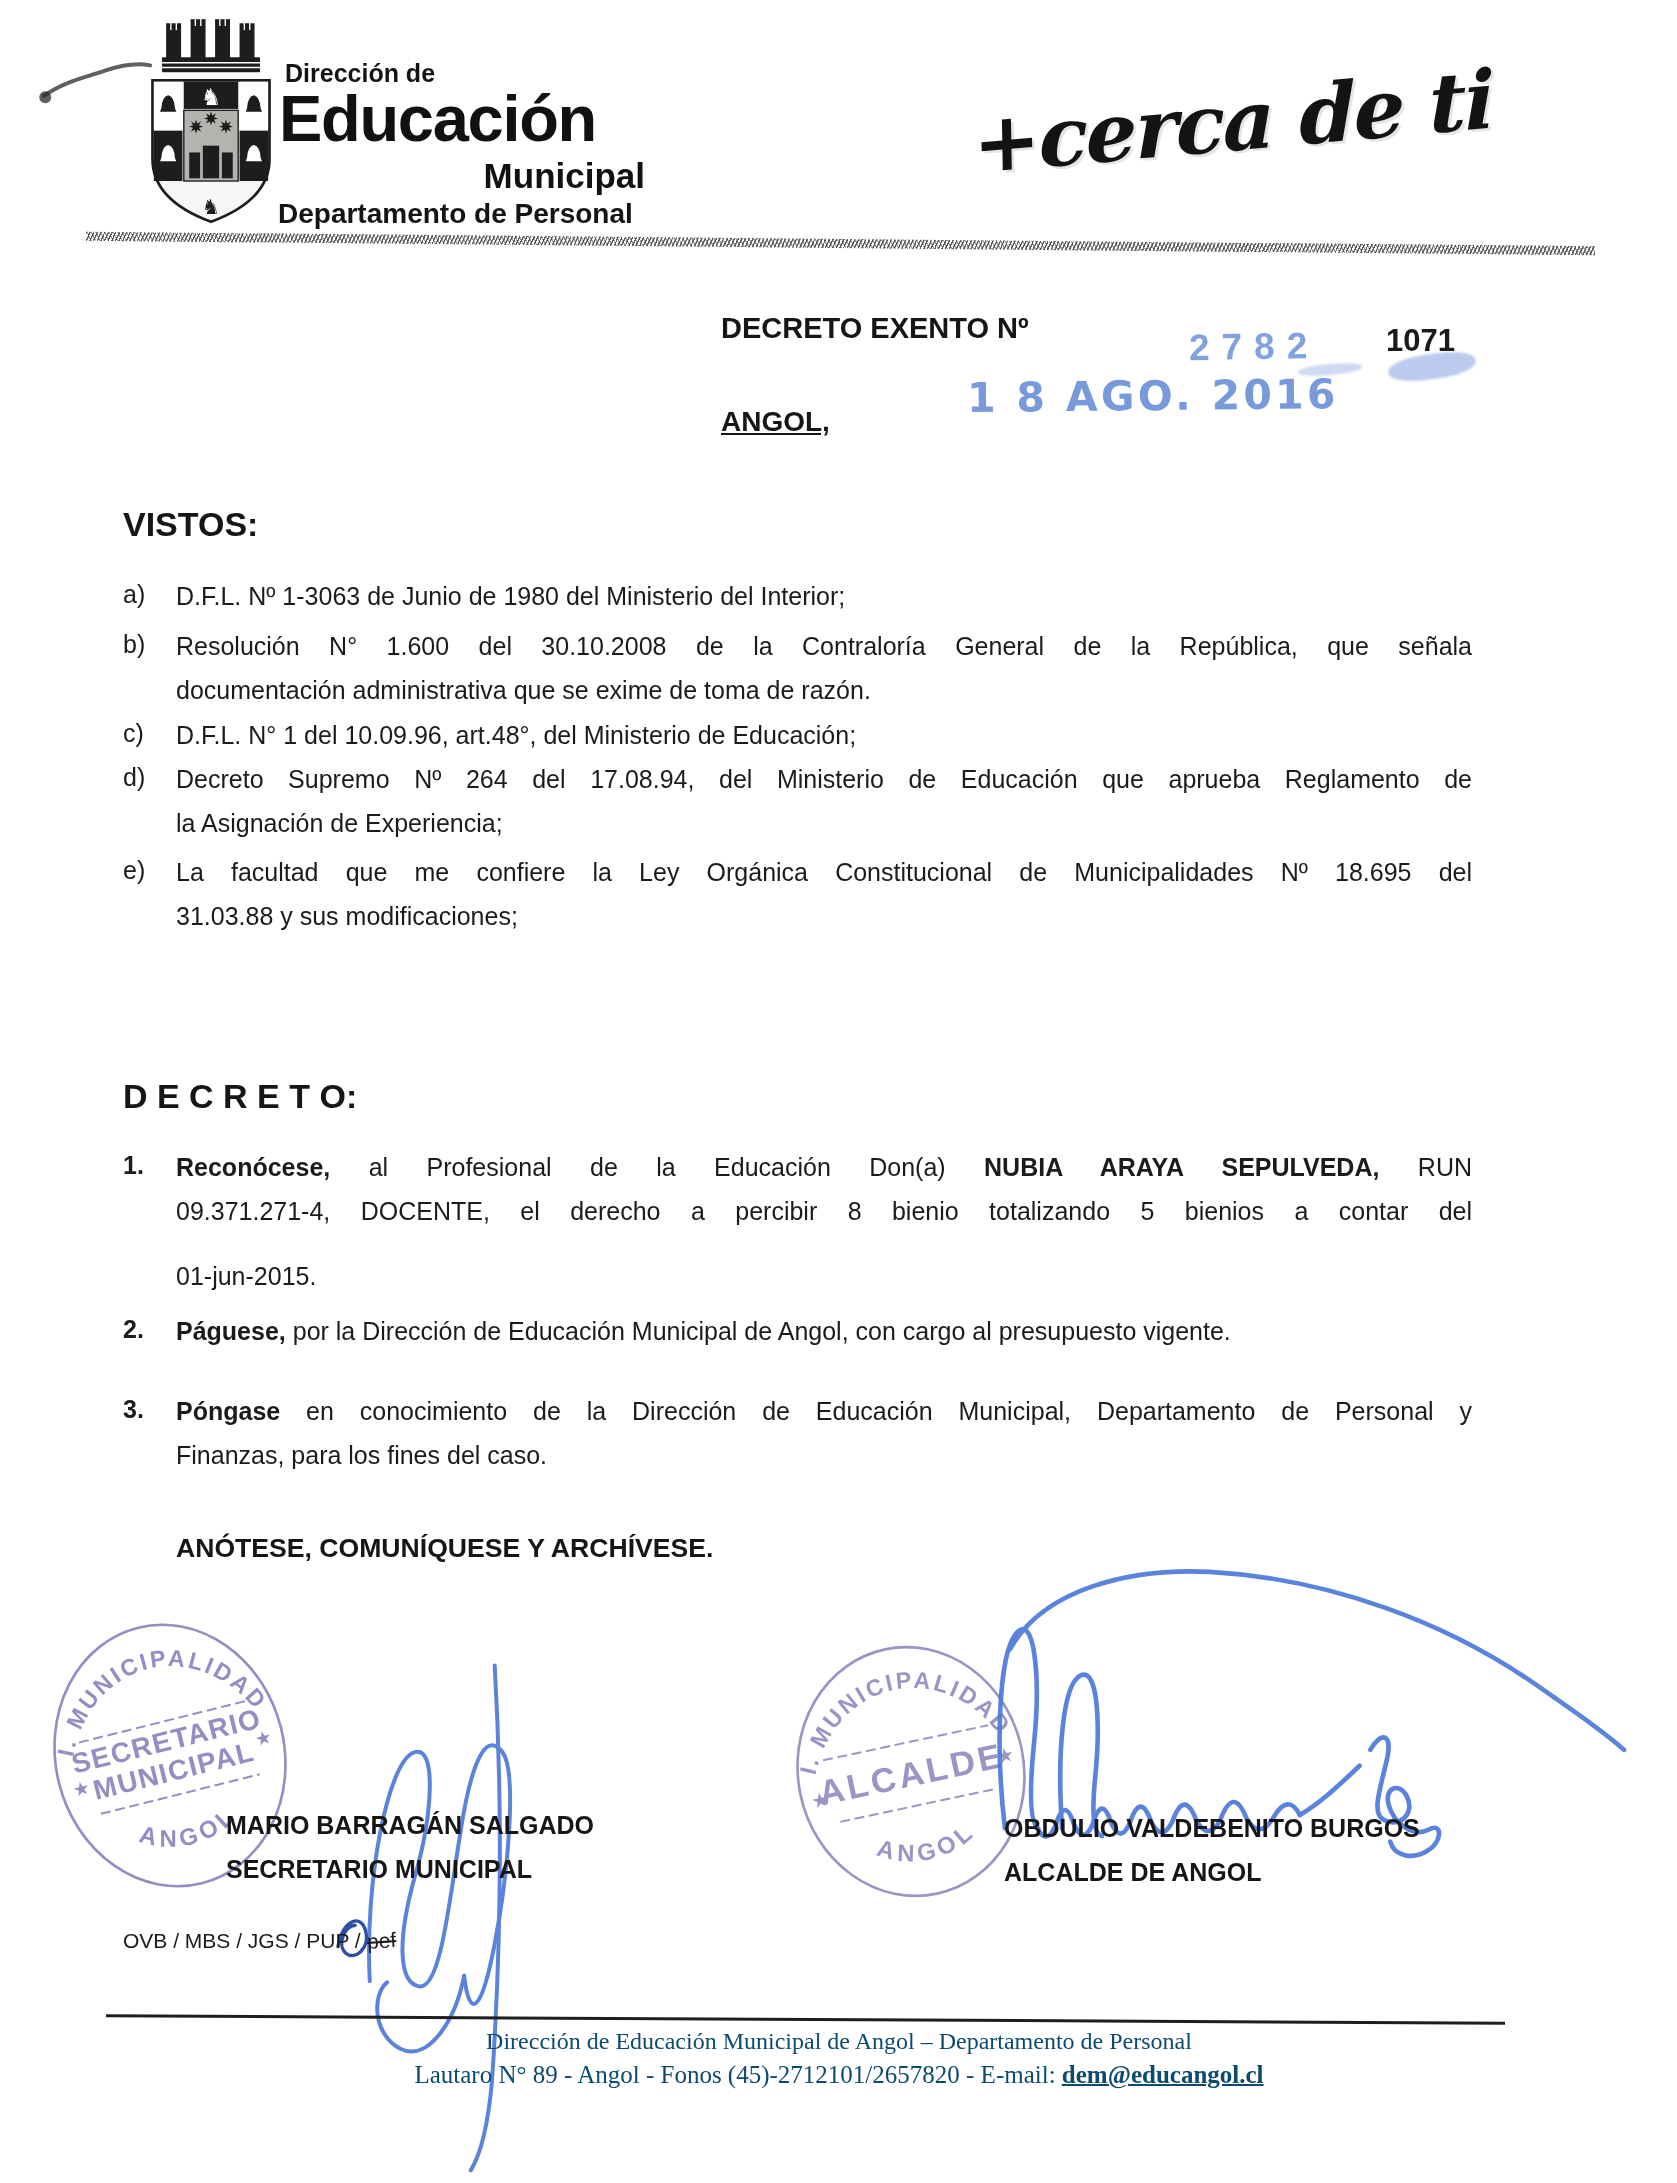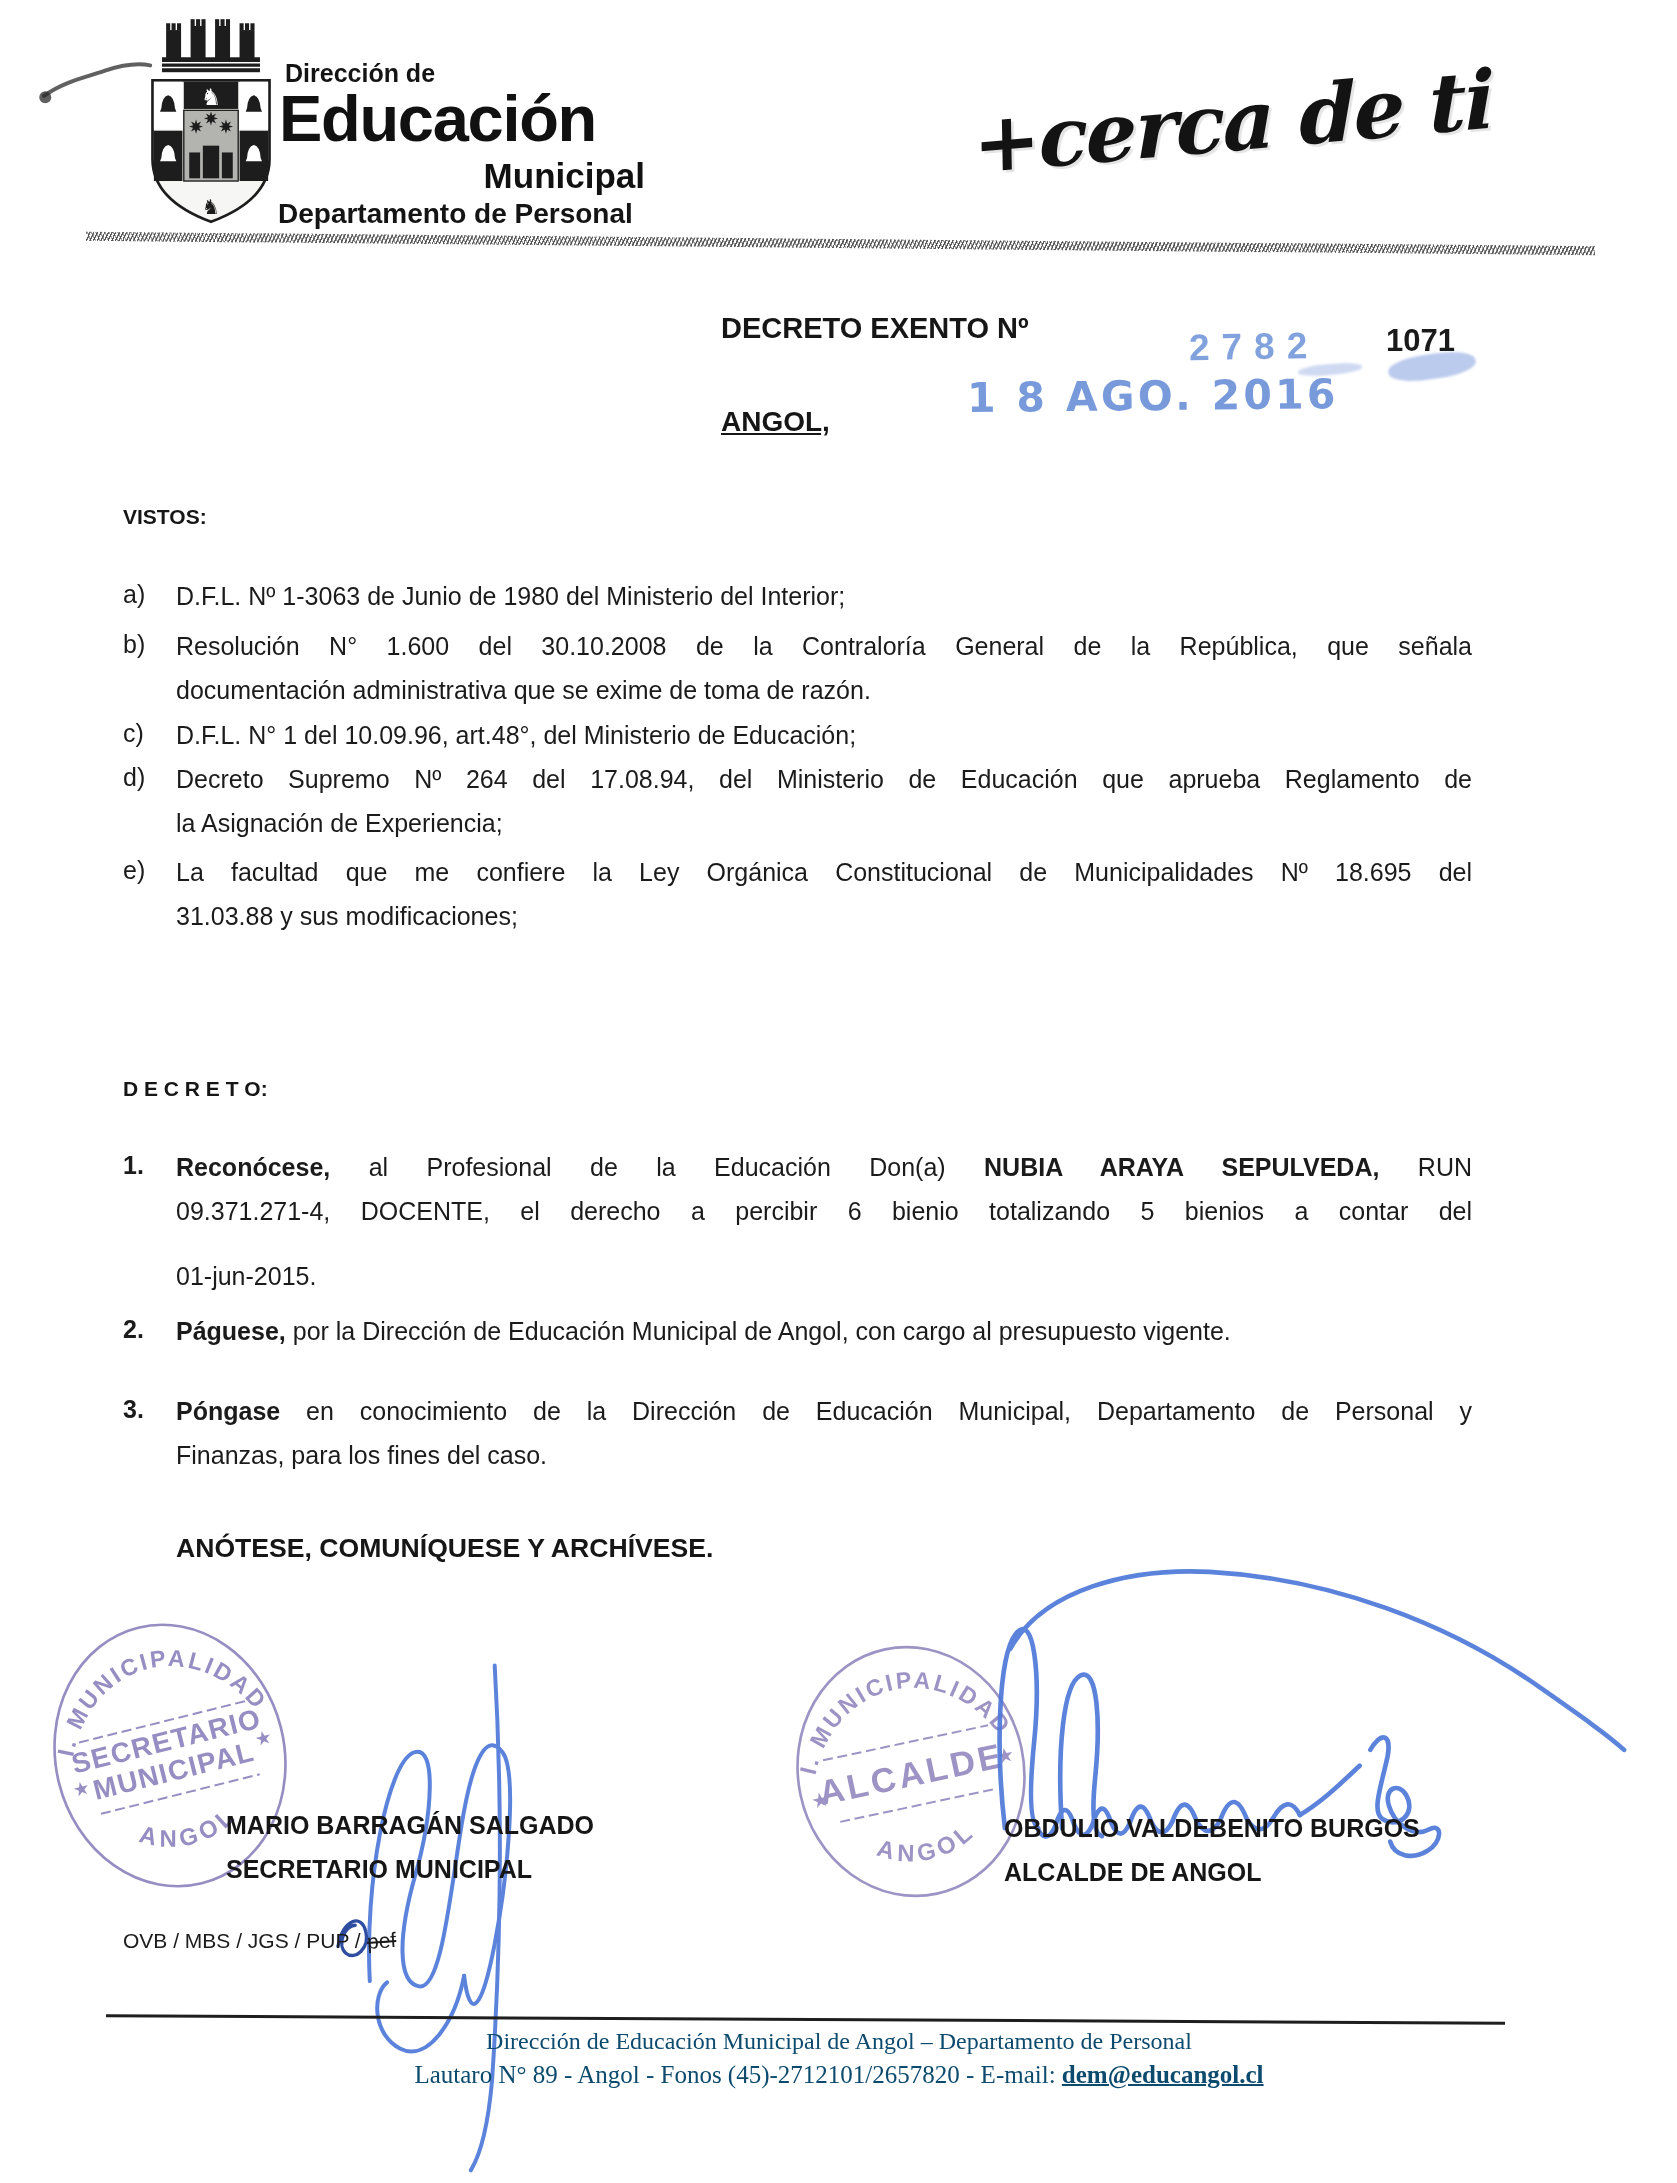--- a/index.html
+++ b/index.html
@@ -4,21 +4,21 @@
 <style>
   html,body{margin:0;padding:0;background:#e8e8e8;}
   .page{position:relative;width:1677px;height:2183px;background:#ffffff;margin:0 auto;
         font-family:"Liberation Sans",sans-serif;color:#1b1b1b;overflow:hidden;}
   .abs{position:absolute;}
   .b{font-weight:700;}
   .bl{position:absolute;left:176px;width:1296px;font-size:25px;line-height:33px;color:#1b1b1b;}
   .jl{text-align:justify;text-align-last:justify;}
   .letter{position:absolute;left:123px;width:47px;font-size:25px;color:#1b1b1b;}
   .numb{position:absolute;left:123px;width:47px;font-size:25px;font-weight:700;color:#1b1b1b;}
-  .heading{position:absolute;left:123px;font-size:21px;font-weight:700;color:#161616;}
+  .heading{position:absolute;left:123px;font-size:34px;font-weight:700;color:#161616;}
   .title-line{font-size:29px;font-weight:700;color:#161616;}
   .city-line{font-size:28px;font-weight:700;color:#161616;text-decoration:underline;}
   .stampblue{color:#6d92d9;font-weight:700;}
   .closing{position:absolute;left:176px;width:1296px;text-align:left;font-size:26.6px;font-weight:700;color:#161616;}
   .name-block{position:absolute;text-align:left;font-size:25px;font-weight:700;line-height:44px;color:#161616;}
   .admin-line{position:absolute;left:123px;font-size:21px;color:#1b1b1b;}
   .strike{text-decoration:line-through;text-decoration-thickness:2px;display:inline-block;transform:rotate(-4deg);}
   .dist-label{font-weight:700;text-decoration:underline;text-decoration-thickness:2px;}
   .footer-line{position:absolute;left:174px;width:1330px;text-align:center;
                font-family:Liberation Serif, serif;color:#0c4a6e;}
@@ -132,21 +132,21 @@
   <div class="bl" style="top:807px">la Asignación de Experiencia;</div>
 
   <div class="letter" style="top:856px">e)</div>
   <div class="bl jl" style="top:856px">La facultad que me confiere la Ley Orgánica Constitucional de Municipalidades Nº 18.695 del</div>
   <div class="bl" style="top:900px">31.03.88 y sus modificaciones;</div>
 
   <div class="heading" style="top:1077px">D E C R E T O:</div>
 
   <div class="numb" style="top:1151px">1.</div>
   <div class="bl jl" style="top:1151px"><span class="b">Reconócese,</span> <span>al Profesional de la Educación Don(a)</span> <span class="b">NUBIA ARAYA SEPULVEDA,</span> <span>RUN</span></div>
-  <div class="bl jl" style="top:1195px">09.371.271-4, DOCENTE, el derecho a percibir 6 bienio totalizando 5 bienios a contar del</div>
+  <div class="bl jl" style="top:1195px">09.371.271-4, DOCENTE, el derecho a percibir 8 bienio totalizando 5 bienios a contar del</div>
   <div class="bl" style="top:1260px">01-jun-2015.</div>
 
   <div class="numb" style="top:1315px">2.</div>
   <div class="bl" style="top:1315px"><span class="b">Páguese,</span> <span>por la Dirección de Educación Municipal de Angol, con cargo al presupuesto vigente.</span></div>
 
   <div class="numb" style="top:1395px">3.</div>
   <div class="bl jl" style="top:1395px"><span class="b">Póngase</span> <span>en conocimiento de la Dirección de Educación Municipal, Departamento de Personal y</span></div>
   <div class="bl" style="top:1439px">Finanzas, para los fines del caso.</div>
 
   <div class="closing" style="top:1533px">ANÓTESE, COMUNÍQUESE Y ARCHÍVESE.</div>

